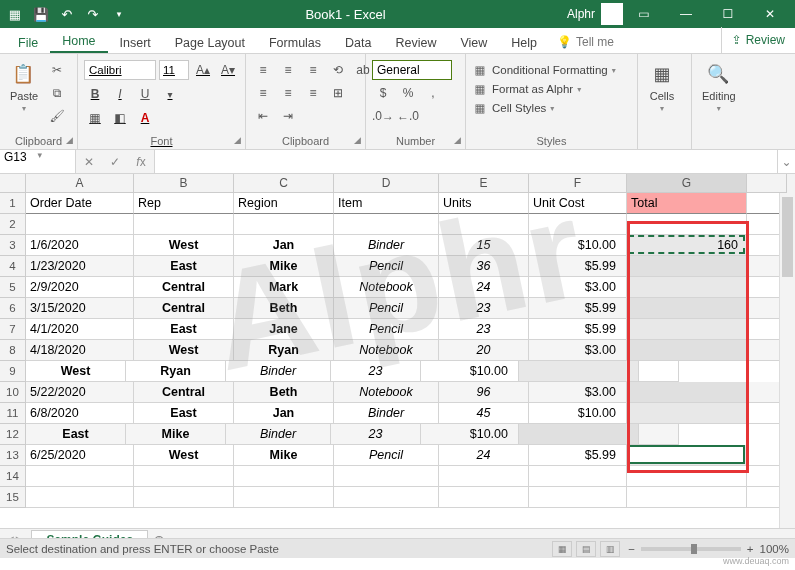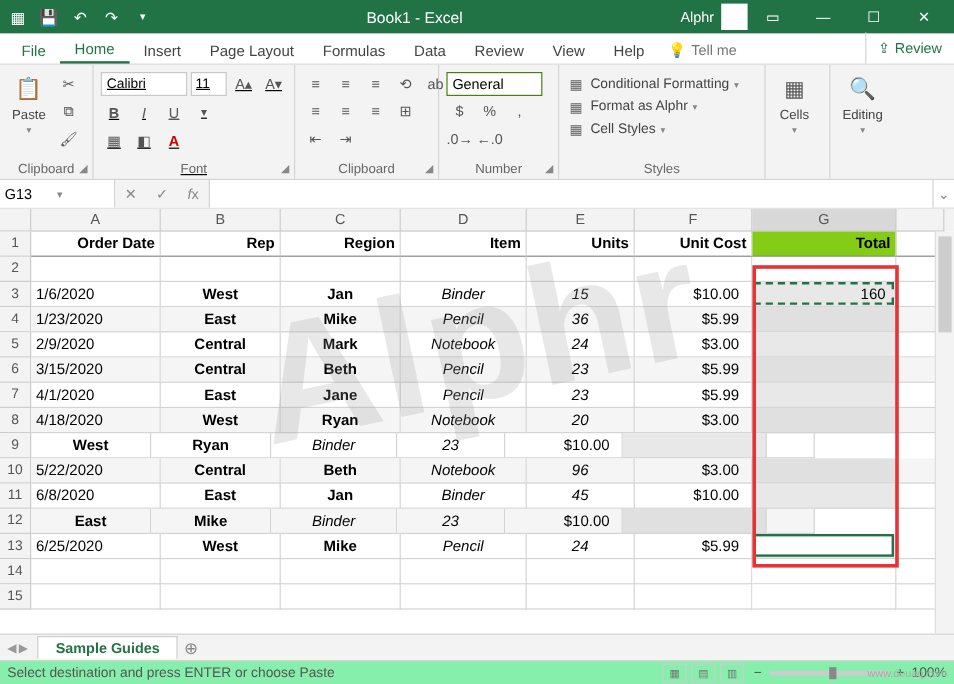--- a/index.html
+++ b/index.html
@@ -36,38 +36,38 @@
   .r-row { display: flex; align-items: center; gap: 3px; }
   .r-small { width: 22px; height: 20px; display: flex; align-items:center; justify-content:center; font-size:12px; color:#555; border:1px solid transparent;}
   .font-name { width: 72px; height: 20px; border:1px solid #c8c8c8; background:#fff; font-size:11.5px; padding:0 4px; }
   .font-size { width: 30px; height: 20px; border:1px solid #c8c8c8; background:#fff; font-size:11.5px; padding:0 3px; }
   .num-fmt { width: 80px; height: 20px; border:1px solid #4d7c0f; background:#fff; font-size:12px; padding:0 4px; }
   .style-line { display:flex; align-items:center; gap:4px; font-size:11.5px; color:#444; padding:1px 0;}
   .style-line .ic { width:16px; text-align:center; color:#666;}
 
   
   .fx-row { height: 24px; border-bottom:1px solid #d4d4d4; display:flex; align-items:stretch; }
-  .name-box { width: 96px; border-right:1px solid #d4d4d4; display:flex; align-items:center; padding:0 4px; background:#fff; position:relative;}
+  .name-box { width: 76px; border-right:1px solid #d4d4d4; display:flex; align-items:flex-start; padding:0 4px; background:#fff; position:relative;}
   .name-box span { flex:1; font-size:12px; }
   .name-box .dd { color:#888; font-size:9px;}
   .fx-btns { display:flex; align-items:center; border-right:1px solid #d4d4d4; background:#f3f3f3;}
   .fx-btn { width:26px; display:flex; align-items:center; justify-content:center; color:#888; font-size:12px;}
   .fx-input { flex:1; padding:0 6px; display:flex; align-items:center; font-size:12px; background:#fff;}
   .fx-expand { width:18px; border-left:1px solid #d4d4d4; display:flex; align-items:center; justify-content:center; color:#888;}
 
   
   .grid-wrap { position:absolute; top:174px; left:0; right:0; bottom:42px; overflow:hidden; background:#fff;}
   .col-headers { display:flex; height:19px; background:#f3f3f3; }
   .corner { width:26px; border-right:1px solid #ccc; border-bottom:1px solid #ccc; background:#f3f3f3;}
   .ch { border-right:1px solid #ccc; border-bottom:1px solid #ccc; text-align:center; font-size:12px; color:#555; line-height:18px;}
   .rows { position:relative; }
   .row { display:flex; height:21px; }
   .rh { width:26px; border-right:1px solid #ccc; border-bottom:1px solid #ccc; background:#f3f3f3; text-align:center; font-size:11.5px; color:#555; line-height:20px;}
   .cell { border-right:1px solid #d4d4d4; border-bottom:1px solid #d4d4d4; padding:0 4px; font-size:12.5px; line-height:20px; white-space:nowrap; overflow:hidden;}
-  .hdr-row .cell { font-weight:bold; text-align:right; border-bottom:1px solid #888;}
+  .hdr-row .cell { font-weight:normal; text-align:left; border-bottom:1px solid #888;}
   .c-date { text-align:left; }
   .c-region, .c-rep { font-weight:bold; text-align:center;}
   .c-item { font-style:italic; text-align:center;}
   .c-units { font-style:italic; text-align:center;}
   .c-cost { text-align:right; padding-right:10px;}
   .c-total { text-align:right; background:#e8e8e8; padding-right:8px;}
   .row-odd .cell { background:#f5f5f5; }
   .row-odd .c-total { background:#e0e0e0;}
   .row-odd .rh { background:#f3f3f3;}
 
@@ -77,21 +77,21 @@
   
   .highlight { position:absolute; border:3px solid #e63436; pointer-events:none; z-index:20;}
 
   
   .sheet-tabs { position:absolute; bottom:20px; left:0; right:0; height:22px; background:#f3f3f3; border-top:1px solid #d4d4d4; display:flex; align-items:center; padding-left:6px;}
   .st-nav { display:flex; gap:2px; color:#999; font-size:10px; padding-right:8px;}
   .st-tab { background:#fff; border:1px solid #ccc; border-bottom:none; padding:2px 14px; font-size:12px; font-weight:600; color:#217346;}
   .st-add { width:22px; text-align:center; color:#888; font-size:14px;}
 
   
-  .status { position:absolute; bottom:0; left:0; right:0; height:20px; background:#86efac; border-top:1px solid #d4d4d4; display:flex; align-items:center; font-size:11.5px; color:#555; padding:0 6px;}
+  .status { position:absolute; bottom:12px; left:0; right:0; height:20px; background:#e5e5e5; border-top:1px solid #d4d4d4; display:flex; align-items:center; font-size:11.5px; color:#555; padding:0 6px;}
   .status .msg { flex:1; }
   .status .views { display:flex; gap:4px; margin-right:8px;}
   .status .vbtn { width:20px; height:16px; border:1px solid #ccc; display:flex; align-items:center; justify-content:center; font-size:9px; color:#777;}
   .zoom-slider { width:100px; height:4px; background:#ccc; margin:0 6px; position:relative;}
   .zoom-slider .thumb { position:absolute; left:50%; top:-3px; width:6px; height:10px; background:#888;}
 
   
   .watermark { position:absolute; top:50%; left:50%; transform:translate(-50%,-50%) rotate(-12deg); font-size:140px; font-weight:600; color:rgba(150,150,150,0.22); pointer-events:none; z-index:5; letter-spacing:2px; font-family:Arial,sans-serif;}
 
   
@@ -311,21 +311,21 @@
 
   <div class="rows" id="rows-container">
     <div class="row hdr-row">
       <div class="rh">1</div>
       <div class="cell wA">Order Date</div>
       <div class="cell wC">Rep</div>
       <div class="cell wB">Region</div>
       <div class="cell wD">Item</div>
       <div class="cell wE">Units</div>
       <div class="cell wF">Unit Cost</div>
-      <div class="cell wG" style="background:#84cc16;">Total</div>
+      <div class="cell wG" style="background:#fca5a5;">Total</div>
       <div class="cell wH"></div>
     </div>
     <div class="row">
       <div class="rh">2</div>
       <div class="cell wA"></div>
         <div class="cell wB"></div>
         <div class="cell wC"></div>
         <div class="cell wD"></div>
         <div class="cell wE"></div>
         <div class="cell wF"></div>

